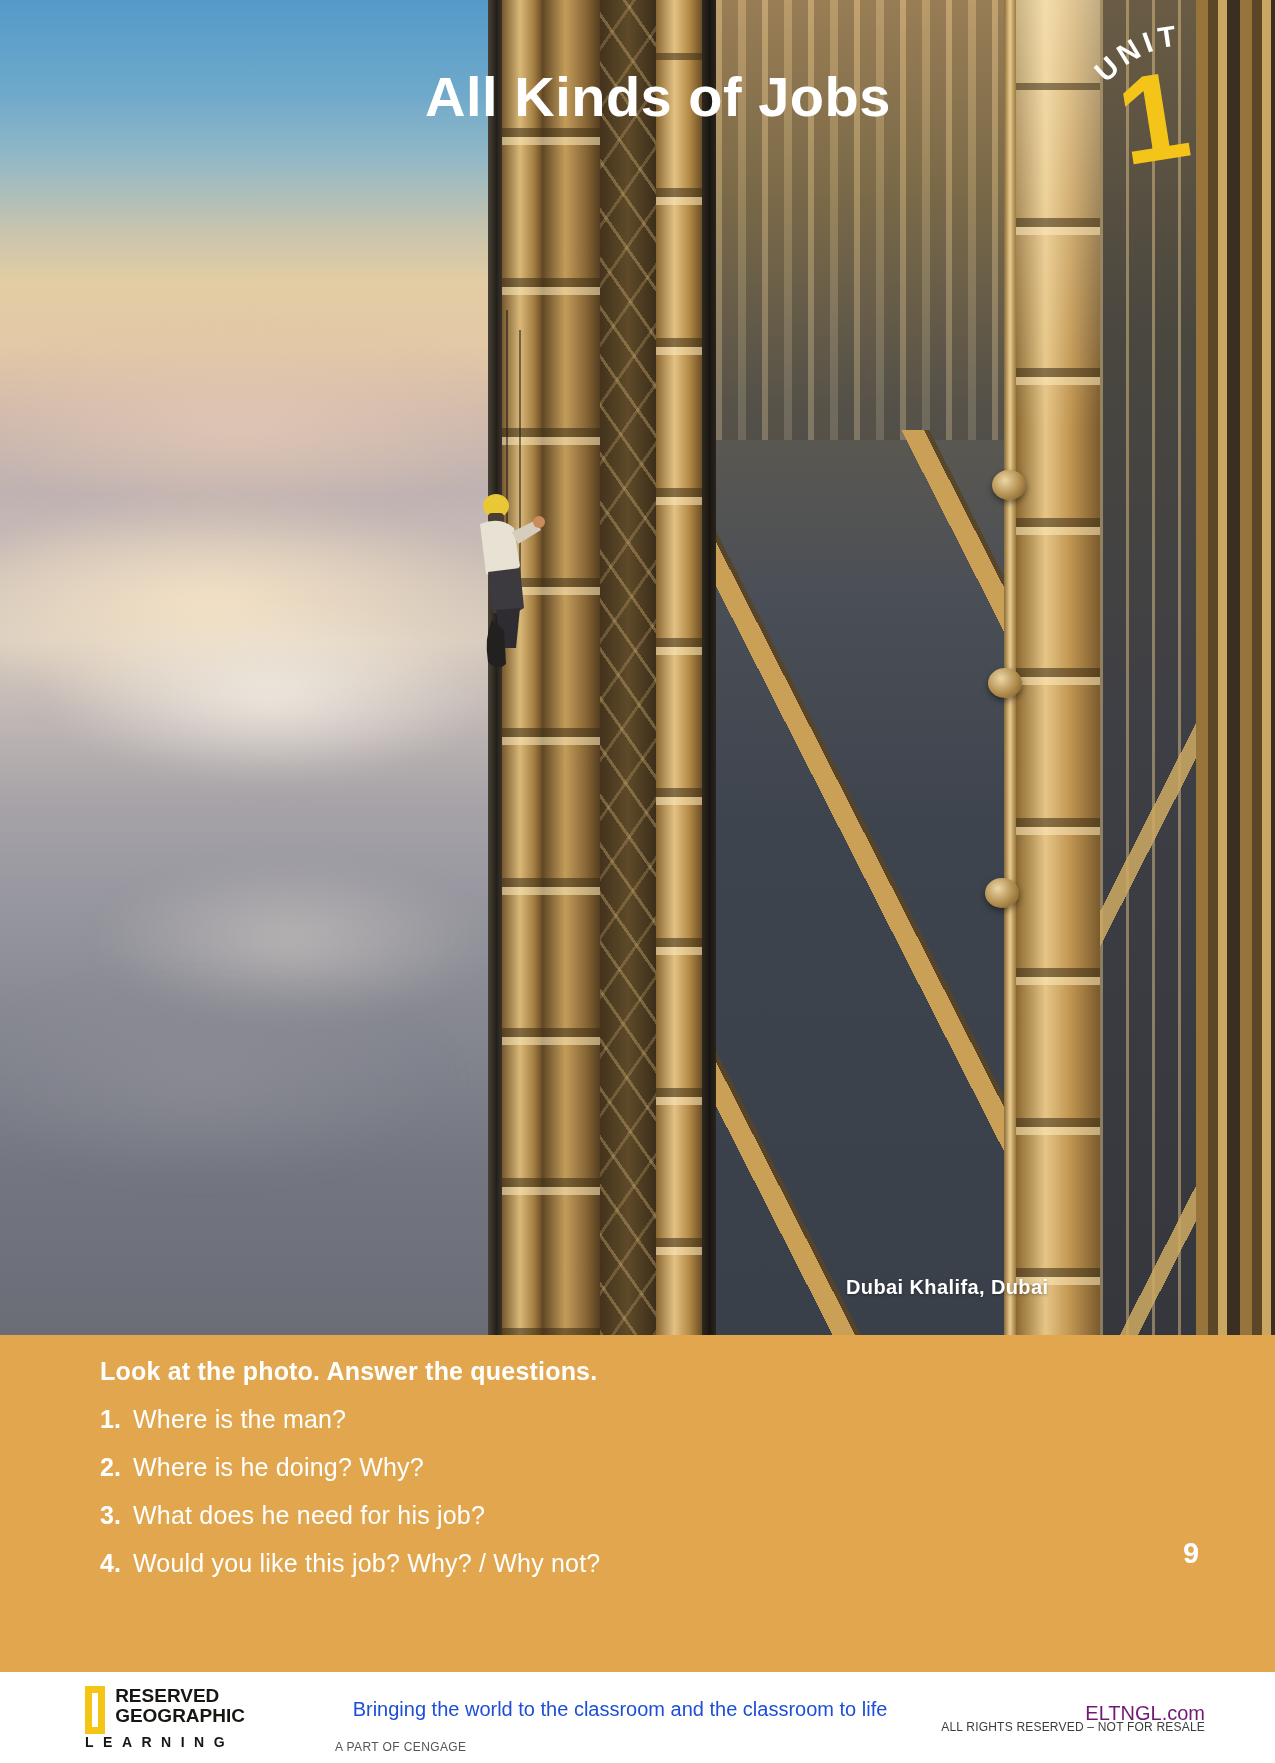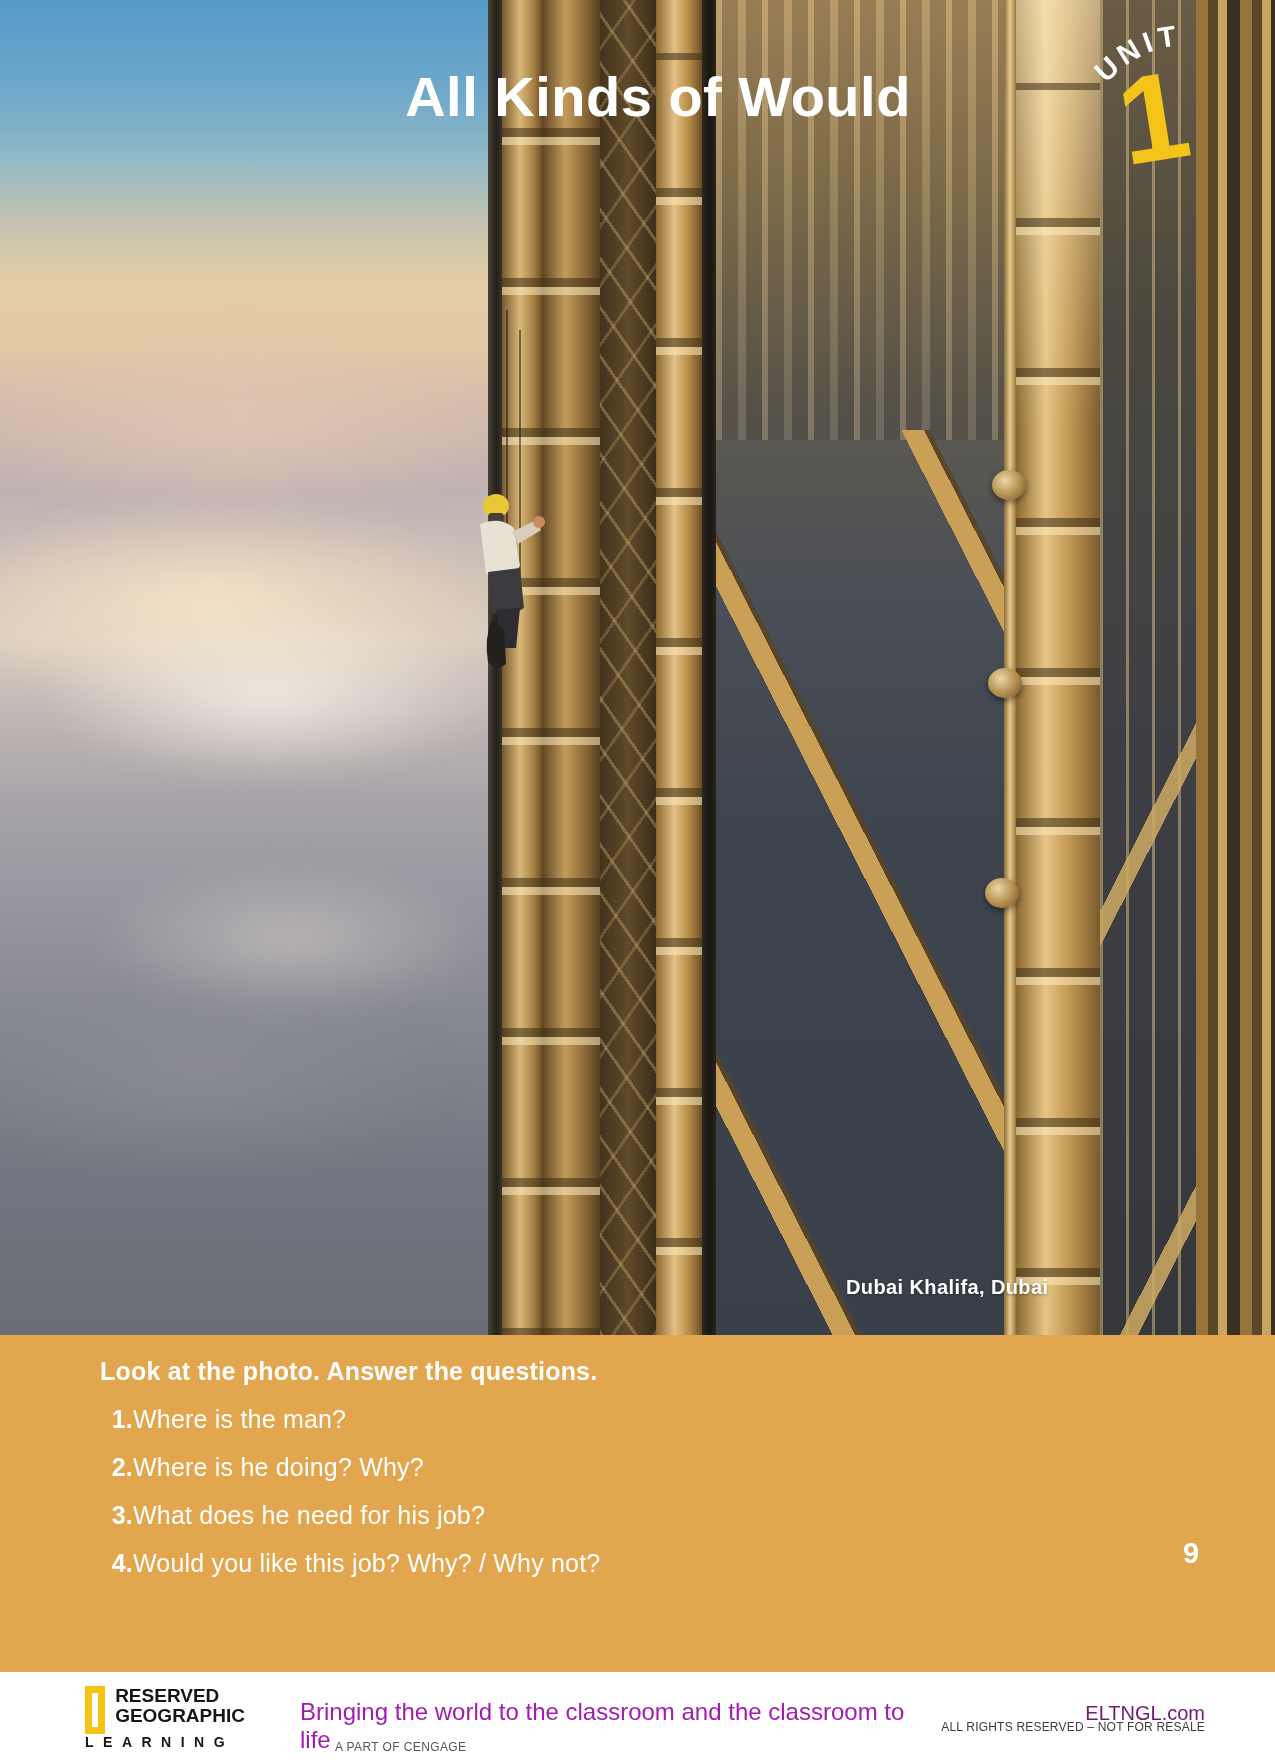--- a/index.html
+++ b/index.html
@@ -75,35 +75,35 @@
 
   
   .headline{position:absolute;left:658px;top:64px;transform:translateX(-50%);
     color:#ffffff;font-size:56px;font-weight:bold;letter-spacing:0.5px;white-space:nowrap;}
   .unit-badge{position:absolute;left:1078px;top:8px;width:180px;height:180px;}
 
   .caption{position:absolute;left:846px;top:1276px;color:#ffffff;font-size:20px;font-weight:bold;
     letter-spacing:.4px;text-shadow:0 1px 3px rgba(0,0,0,.35);white-space:nowrap;}
 
   
-  .band{position:absolute;left:0;top:1335px;width:1275px;height:337px;background:#e2a74e;text-align:right;}
+  .band{position:absolute;left:0;top:1335px;width:1275px;height:337px;background:#e2a74e;}
   .instruction{position:absolute;left:100px;top:22px;color:#fff;font-size:25px;font-weight:bold;letter-spacing:.2px;}
   .q-row{position:absolute;left:100px;display:flex;color:#fff;font-size:25px;letter-spacing:.2px;}
   .q-row .qnum{font-weight:bold;min-width:33px;}
   .q1{top:70px;} .q2{top:118px;} .q3{top:166px;} .q4{top:214px;}
   .page-num{position:absolute;left:1183px;top:202px;color:#fff;font-size:29px;font-weight:bold;}
 
   
   .footer{position:absolute;left:0;top:1672px;width:1275px;height:91px;background:#ffffff;}
   .ng-logo{position:absolute;left:85px;top:14px;width:160px;}
   .ng-top{display:flex;align-items:flex-start;}
   .ng-frame{width:18px;height:34px;border:7px solid #f5c515;margin-right:10px;}
   .ng-name{color:#181512;font-size:19px;line-height:20px;font-weight:bold;letter-spacing:0;}
   .ng-learning{color:#181512;font-size:14px;font-weight:bold;letter-spacing:9.5px;white-space:nowrap;}
-  .tagline{position:absolute;left:300px;top:26px;width:640px;text-align:left;color:#a21caf;font-size:24px;}
+  .tagline{position:absolute;left:300px;top:26px;width:640px;text-align:center;color:#1d4ed8;font-size:20px;}
   .cengage{position:absolute;left:335px;top:68px;color:#555;font-size:12px;letter-spacing:.4px;}
   .website{position:absolute;right:70px;top:30px;color:#701a75;font-size:20px;font-weight:normal;}
   .rights{position:absolute;right:70px;top:48px;color:#3c3c3c;font-size:12px;letter-spacing:.2px;}
 </style>
 </head>
 <body>
 
 <div class="page">
 
   <div class="photo">
@@ -141,21 +141,21 @@
       <ellipse cx="34" cy="26" rx="13" ry="12" fill="#e9c735"></ellipse>
       <rect x="26" y="33" width="16" height="12" rx="4" fill="#4a3d33"></rect>
       <path d="M18 44 Q38 36 52 48 L58 86 Q42 100 24 94 Z" fill="#e8e2d4"></path>
       <path d="M50 52 Q66 44 74 40 L79 50 Q66 58 56 64 Z" fill="#d6cdbd"></path>
       <circle cx="77" cy="42" r="6" fill="#c98c5e"></circle>
       <path d="M26 92 L58 88 L62 128 Q44 140 30 132 Z" fill="#3c3a3e"></path>
       <path d="M34 130 L58 128 L54 168 L40 168 Z" fill="#2e2c30"></path>
       <path d="M30 140 Q22 158 26 182 Q36 192 44 184 L42 150 Z" fill="#23211f"></path>
     </svg>
 
-    <div class="headline">All Kinds of Would</div>
+    <div class="headline">All Kinds of Jobs</div>
     <svg class="unit-badge" viewBox="0 0 180 180">
       <defs>
           <path id="unitArc" d="M 28 76 Q 86 14 156 52" fill="none"></path>
         </defs>
       <text font-size="29" font-weight="bold" fill="#ffffff" letter-spacing="5" font-family="Liberation Sans, sans-serif">
         <textPath href="#unitArc">UNIT</textPath>
       </text>
       <text x="82" y="152" font-size="124" font-weight="bold" fill="#f4c418" text-anchor="middle" transform="rotate(-9 82 152)" font-family="Liberation Sans, sans-serif">1</text>
     </svg>
 

